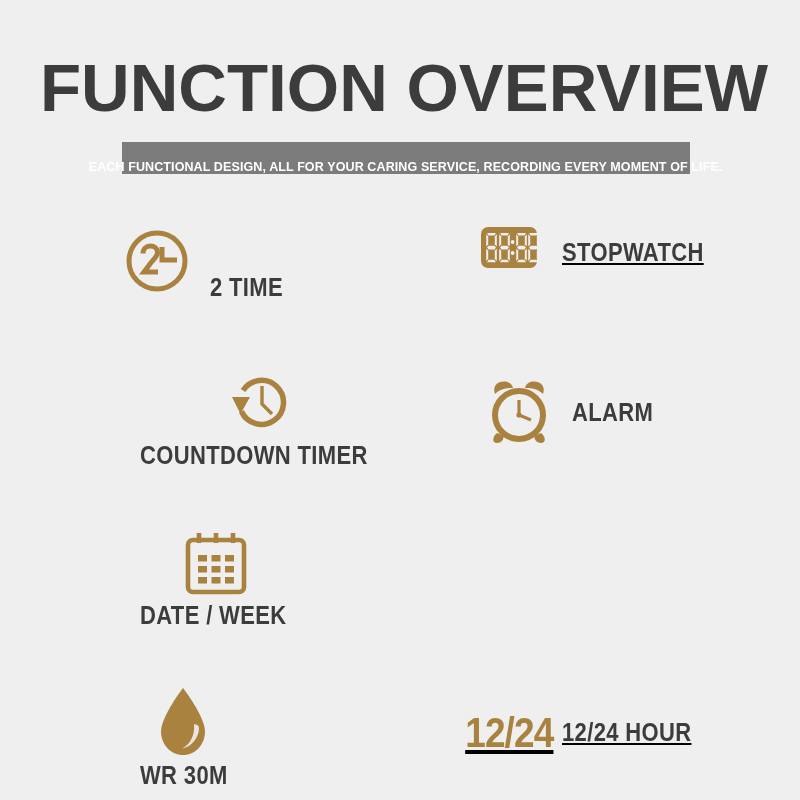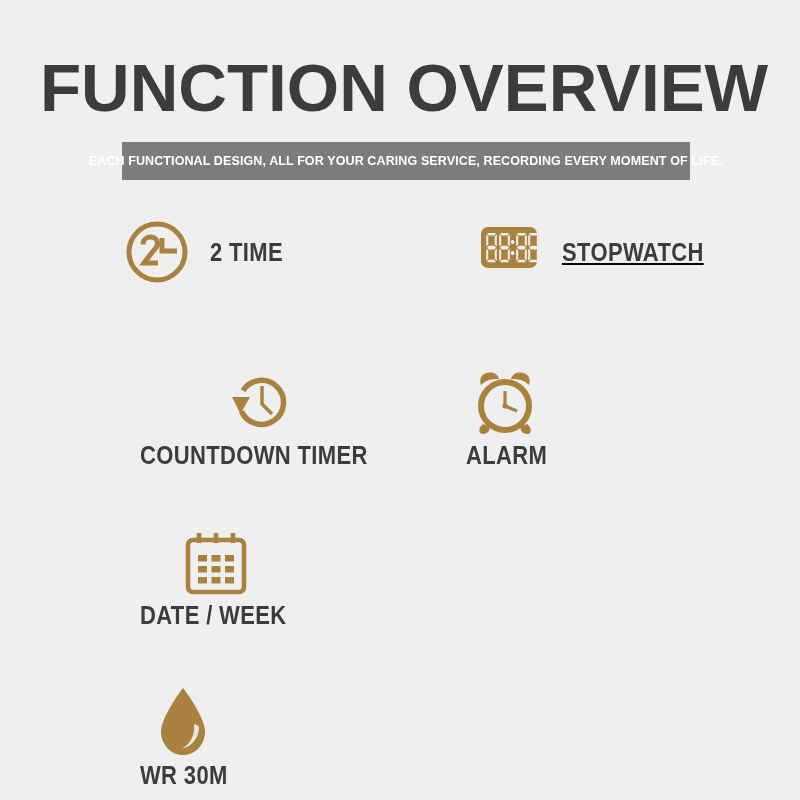--- a/index.html
+++ b/index.html
@@ -45,24 +45,24 @@
     transform: scaleX(1.02);
     transform-origin: left center;
     white-space: nowrap;
   }
 
   #subtitle-bar {
     position: absolute;
     left: 122px;
     top: 142px;
     width: 568px;
-    height: 38px;
+    height: 32px;
     background: #7c7c7c;
     display: flex;
-    align-items: center;
+    align-items: flex-end;
     justify-content: center;
   }
 
   #subtitle-text {
     font-family: "Liberation Sans Narrow", "Liberation Sans", sans-serif;
     font-weight: bold;
     font-size: 13.2px;
     line-height: 14px;
     color: #ffffff;
     letter-spacing: 0.1px;
@@ -112,24 +112,24 @@
     line-height: 26px;
     color: #3c3c3c;
     white-space: nowrap;
     transform: scaleX(0.88);
     transform-origin: left center;
     margin-left: 14px;
     letter-spacing: 0.4px;
   }
 
   
-  .col-left  { left: 118px; }
+  .col-left  { left: 118px; align-items: flex-end; }
   .col-left-indent { left: 126px; flex-direction: column; }
   .col-right { left: 470px; text-decoration: underline; }
-  .col-right-indent { left: 452px; flex-direction: column; }
+  .col-right-indent { left: 480px; }
 
   
   .glyph-1224 {
     font-family: "Liberation Sans", sans-serif;
     font-weight: bold;
     font-size: 43px;
     line-height: 44px;
     color: #a9823f;
     letter-spacing: -1px;
     transform: scaleX(0.86);
@@ -300,18 +300,24 @@
         <div class="icon-box">
           <svg width="56" height="74" viewBox="0 0 56 74">
             <path d="M28 2 C28 2 6 30.5 6 45.5 C6 58.5 15.8 69 28 69 C40.2 69 50 58.5 50 45.5 C50 30.5 28 2 28 2 Z" fill="#a9823f"></path>
 
             <path d="M39 38 C40 48 36 58 27 62.5 C37 61 44 51 44 42 C44 40.5 43.5 39 39 38 Z" fill="#efefef" opacity="0.9"></path>
           </svg>
         </div>
         <div class="feature-label">WR 30M</div>
       </div>
 
+      <div class="feature-item col-right">
+        <div class="icon-box">
+          <div class="glyph-1224">12/24</div>
+        </div>
+        <div class="feature-label">12/24 HOUR</div>
+      </div>
 
     </div>
 
   </div>
 
 </div>
 
 </body></html>

